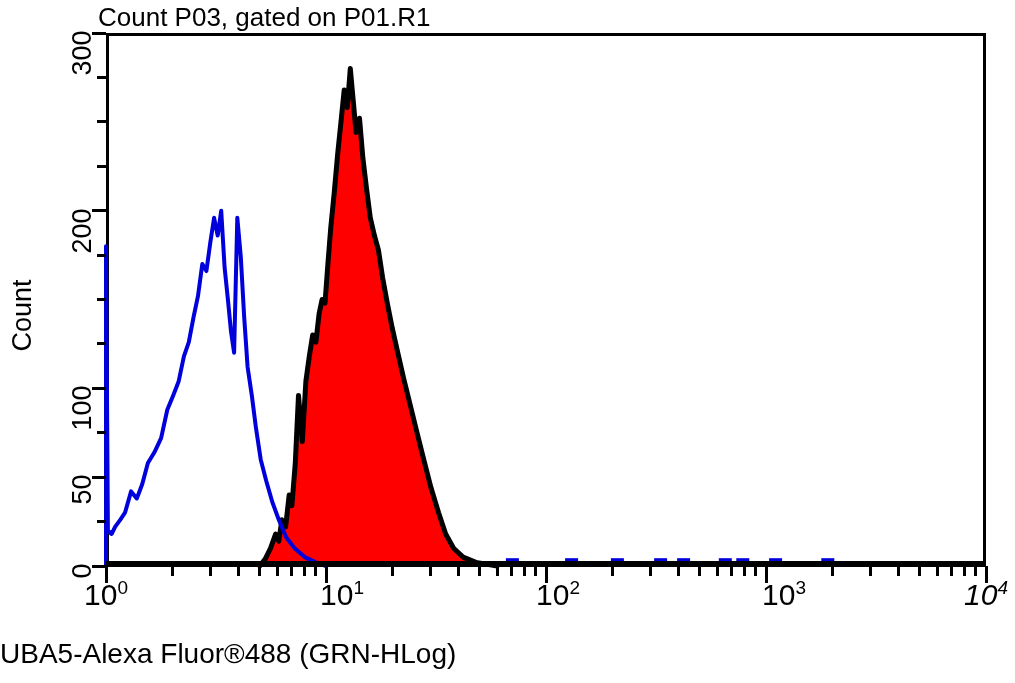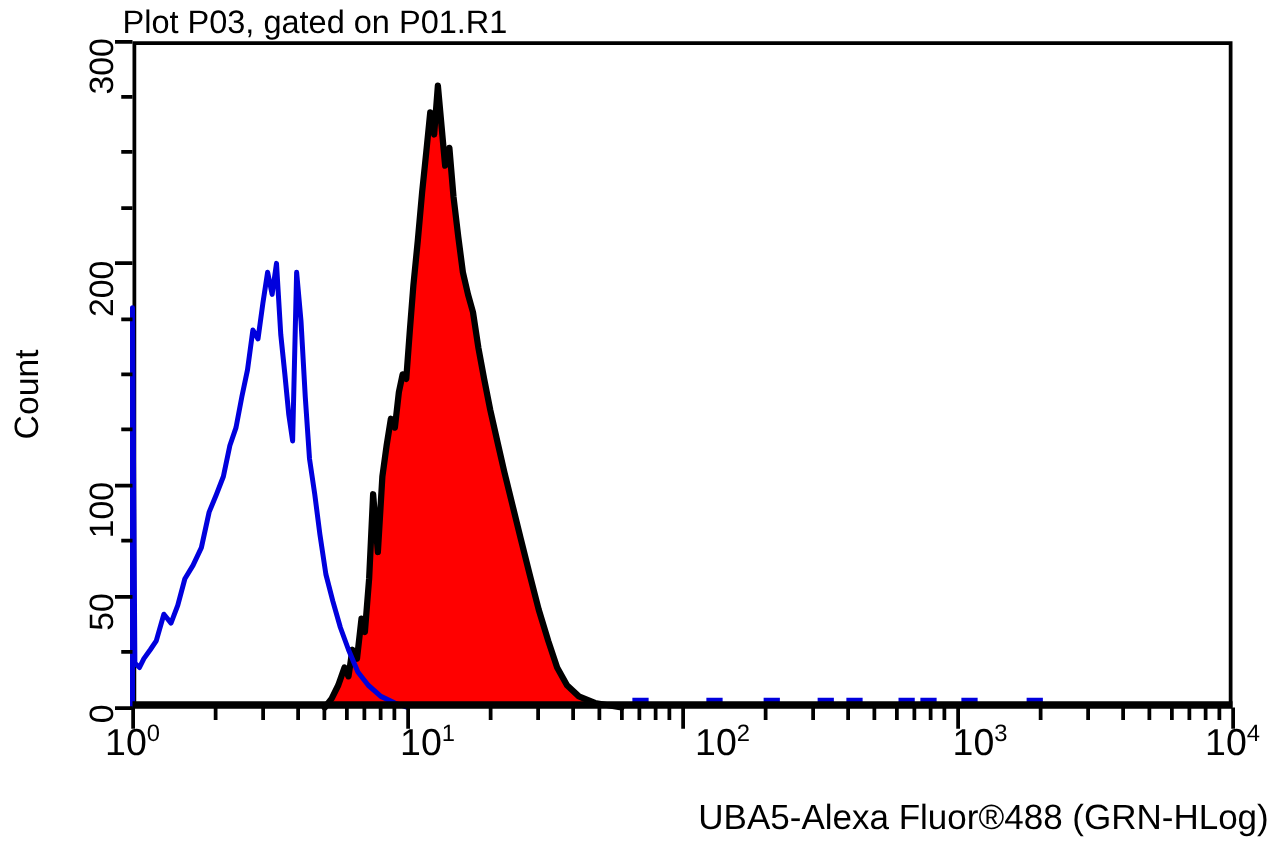--- a/index.html
+++ b/index.html
@@ -23,35 +23,35 @@
 
   
   #ylabel{position:absolute;left:-38px;top:300px;width:120px;
           transform:rotate(-90deg);transform-origin:50% 50%;
           text-align:center;font-size:27px;white-space:nowrap;}
   .ytick-label{position:absolute;right:0;font-size:27px;text-align:right;
                white-space:nowrap;transform-origin:50% 50%;}
   .ytick{position:absolute;background:#000;}
 
   
-  #xlabel{position:absolute;left:0;top:638px;width:1015px;text-align:right;
+  #xlabel{position:absolute;left:0;top:638px;width:1015px;text-align:left;
           font-size:28px;white-space:nowrap;}
   .xtick-label{position:absolute;top:578px;font-size:30px;white-space:nowrap;
                transform:translateX(-50%);}
   .xtick-label sup{font-size:19px;vertical-align:super;line-height:0;}
   .xtick{position:absolute;background:#000;width:3px;}
 
   svg{position:absolute;left:0;top:0;overflow:visible;}
 </style>
 </head>
 <body>
 
 <div id="figure">
 
-  <div id="plot-title">Plot P03, gated on P01.R1</div>
+  <div id="plot-title">Count P03, gated on P01.R1</div>
 
   <div id="watermark">
     <div>Proteintech</div>
     <div>12093-1-AP</div>
   </div>
 
   <div id="ylabel">Count</div>
   <div id="xlabel">UBA5-Alexa Fluor®488 (GRN-HLog)</div>
 
   <div id="y-axis"></div>
@@ -122,34 +122,34 @@
     <div class="xtick-label" style="left: 342px;"><span>10</span><sup>1</sup></div>
     <div class="xtick" style="left: 390.727px; top: 566px; height: 10px;"></div>
     <div class="xtick" style="left: 429.467px; top: 566px; height: 10px;"></div>
     <div class="xtick" style="left: 456.953px; top: 566px; height: 10px;"></div>
     <div class="xtick" style="left: 478.273px; top: 566px; height: 10px;"></div>
     <div class="xtick" style="left: 495.693px; top: 566px; height: 10px;"></div>
     <div class="xtick" style="left: 510.422px; top: 566px; height: 10px;"></div>
     <div class="xtick" style="left: 523.18px; top: 566px; height: 10px;"></div>
     <div class="xtick" style="left: 534.433px; top: 566px; height: 10px;"></div>
     <div class="xtick" style="left: 544.5px; top: 566px; height: 17px;"></div>
-    <div class="xtick-label" style="left: 578px; text-align: center;"><span>10</span><sup>2</sup></div>
+    <div class="xtick-label" style="left: 558px; text-align: center;"><span>10</span><sup>2</sup></div>
     <div class="xtick" style="left: 610.727px; top: 566px; height: 10px;"></div>
     <div class="xtick" style="left: 649.467px; top: 566px; height: 10px;"></div>
     <div class="xtick" style="left: 676.953px; top: 566px; height: 10px;"></div>
     <div class="xtick" style="left: 698.273px; top: 566px; height: 10px;"></div>
     <div class="xtick" style="left: 715.693px; top: 566px; height: 10px;"></div>
     <div class="xtick" style="left: 730.422px; top: 566px; height: 10px;"></div>
     <div class="xtick" style="left: 743.18px; top: 566px; height: 10px;"></div>
     <div class="xtick" style="left: 754.433px; top: 566px; height: 10px;"></div>
     <div class="xtick" style="left: 764.5px; top: 566px; height: 17px;"></div>
     <div class="xtick-label" style="left: 784px;"><span>10</span><sup>3</sup></div>
     <div class="xtick" style="left: 830.727px; top: 566px; height: 10px;"></div>
     <div class="xtick" style="left: 869.467px; top: 566px; height: 10px;"></div>
     <div class="xtick" style="left: 896.953px; top: 566px; height: 10px;"></div>
     <div class="xtick" style="left: 918.273px; top: 566px; height: 10px;"></div>
     <div class="xtick" style="left: 935.693px; top: 566px; height: 10px;"></div>
     <div class="xtick" style="left: 950.422px; top: 566px; height: 10px;"></div>
     <div class="xtick" style="left: 963.18px; top: 566px; height: 10px;"></div>
     <div class="xtick" style="left: 974.433px; top: 566px; height: 10px;"></div>
     <div class="xtick" style="left: 984.5px; top: 566px; height: 17px;"></div>
-    <div class="xtick-label" style="left: 986px;"><span>10</span><sup>4</sup></div>
+    <div class="xtick-label" style="left: 986px; font-style: italic;"><span>10</span><sup>4</sup></div>
   </div>
 
 </body></html>

